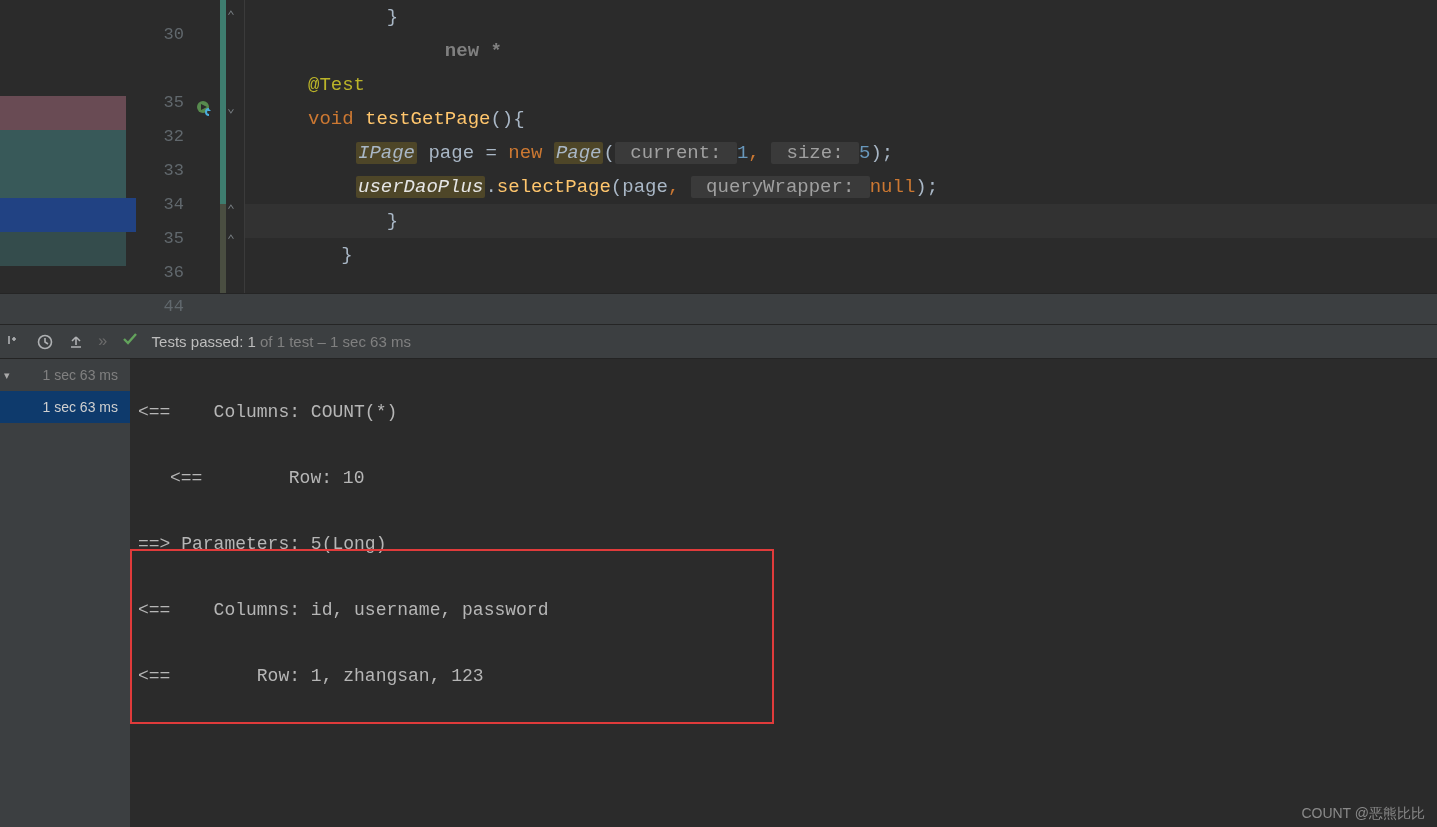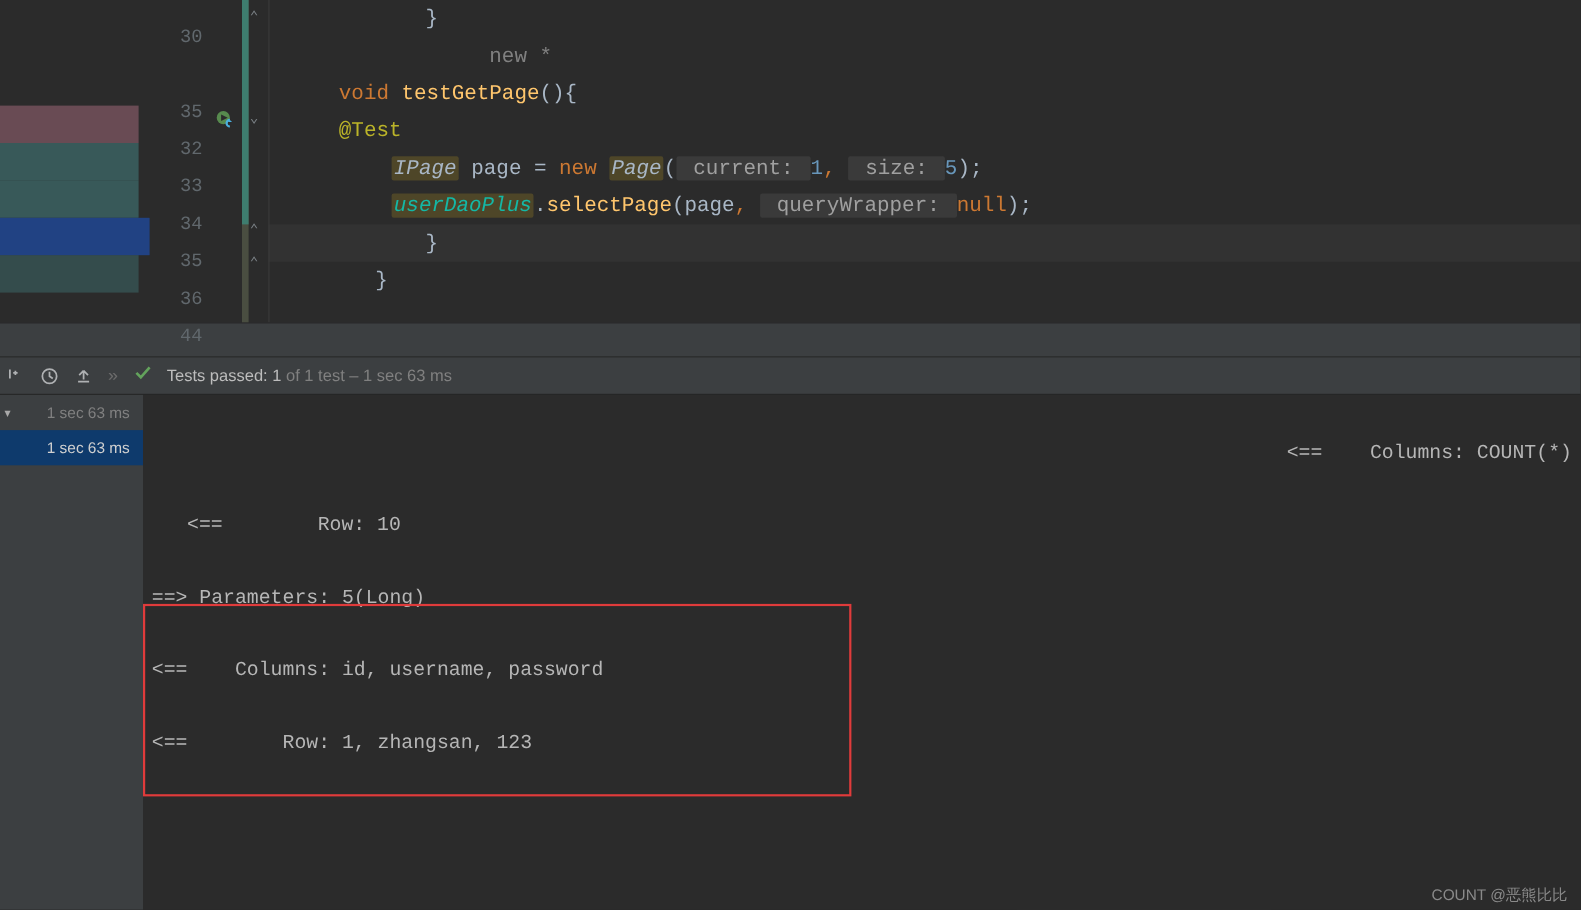--- a/index.html
+++ b/index.html
@@ -25,27 +25,27 @@
   .gutter-icon-col { width:26px; position:relative; }
   .run-ic { position:absolute; top:100px; left:2px; color:#63a35c; }
   .change-bar { width:6px; background:#4a4e41; position:relative; }
   .change-bar .teal { position:absolute; left:0; width:6px; background:#3e7d6f; }
   .fold-col { width:18px; position:relative; }
   .fold-ic { position:absolute; left:1px; color:#7a8085; font-size:13px; }
 
   .code { flex:1; background:#2b2b2b; padding-top:0; font-size:19px; position:relative; }
   .code .ln { height:34px; display:flex; align-items:center; white-space:pre; padding-left:6px; }
   .c-default { color:#a9b7c6; }
-  .c-comment { color:#808080; }
+  .c-comment { color:#808080;font-weight:bold; }
   .c-anno    { color:#bbb429; }
   .c-keyword { color:#cc7832; }
   .c-methodcall { color:#ffc66d; }
   .c-param   { color:#a0a0a0; background:#3a3a3a; padding:0 4px; border-radius:2px; }
   .c-num     { color:#6897bb; }
-  .c-field   { color:#14b8a6; }
+  .c-field   { color:#e5e5e5; }
   .highlight-box { background:#4e4628; padding:0 2px; border-radius:2px;font-style:italic; }
   .caret-line { background:#323232; }
 
   .editor-sep { height:32px; background:#3c3f41; border-top:1px solid #252525; border-bottom:1px solid #252525; }
 
   
   .result-toolbar {
     height:34px; background:#3c3f41;
     display:flex; align-items:center; padding-left:6px; gap:14px;
     border-bottom:1px solid #242424;
@@ -120,22 +120,22 @@
     <span class="fold-ic" style="top:100px">⌄</span>
     <span class="fold-ic" style="top:202px">⌃</span>
     <span class="fold-ic" style="top:232px">⌃</span>
   </div>
 
   <div class="code">
     <div style="position:absolute;left:0;top:0;bottom:0;width:1px;border-left:1px solid #3b3b3b"></div>
 
     <div class="ln"><span class="c-default">            }</span></div>
     <div class="ln"><span class="c-comment" style="padding-left:58px">            new *</span></div>
+    <div class="ln"><span style="padding-left:58px" class="c-anno">@Test</span></div>
     <div class="ln"><span style="padding-left:58px"></span><span class="c-keyword">void</span><span> </span><span class="c-methodcall">testGetPage</span><span class="c-default">(){</span></div>
-    <div class="ln"><span style="padding-left:58px" class="c-anno">@Test</span></div>
     <div class="ln"><span style="padding-left:106px"></span><span class="highlight-box c-default">IPage</span><span> </span><span class="c-default">page</span><span class="c-default"> = </span><span class="c-keyword">new</span><span> </span><span class="highlight-box c-default">Page</span><span class="c-default">(</span><span class="c-param"> current: </span><span class="c-num">1</span><span class="c-keyword">,</span><span> </span><span class="c-param"> size: </span><span class="c-num">5</span><span class="c-default">);</span></div>
     <div class="ln"><span style="padding-left:106px"></span><span class="c-field highlight-box">userDaoPlus</span><span class="c-default">.</span><span class="c-methodcall">selectPage</span><span class="c-default">(</span><span class="c-default">page</span><span class="c-keyword">,</span><span> </span><span class="c-param"> queryWrapper: </span><span class="c-keyword">null</span><span class="c-default">);</span></div>
     <div class="ln caret-line"><span class="c-default">            }</span></div>
     <div class="ln"><span class="c-default">        }</span></div>
     <div class="ln"></div>
   </div>
 </div>
 
 <div class="editor-sep"></div>
 
@@ -173,21 +173,21 @@
     <div class="tree-row">
         <span class="chev">▾</span>
         <span>1 sec 63 ms</span>
       </div>
     <div class="tree-row sel">
         <span>1 sec 63 ms</span>
       </div>
   </div>
 
   <div class="console">
-<span style="display: block; text-align: right;">&lt;==    Columns: COUNT(*)</span>
+<span style="display: block;">&lt;==    Columns: COUNT(*)</span>
 <span style="display: block; margin-left: 32px;">&lt;==        Row: 10</span>
 <span style="display: block;">==&gt; Parameters: 5(Long)</span>
 <span style="display: block;">&lt;==    Columns: id, username, password</span>
 <span style="display: block;">&lt;==        Row: 1, zhangsan, 123</span>
 
 
 
 
 
 

